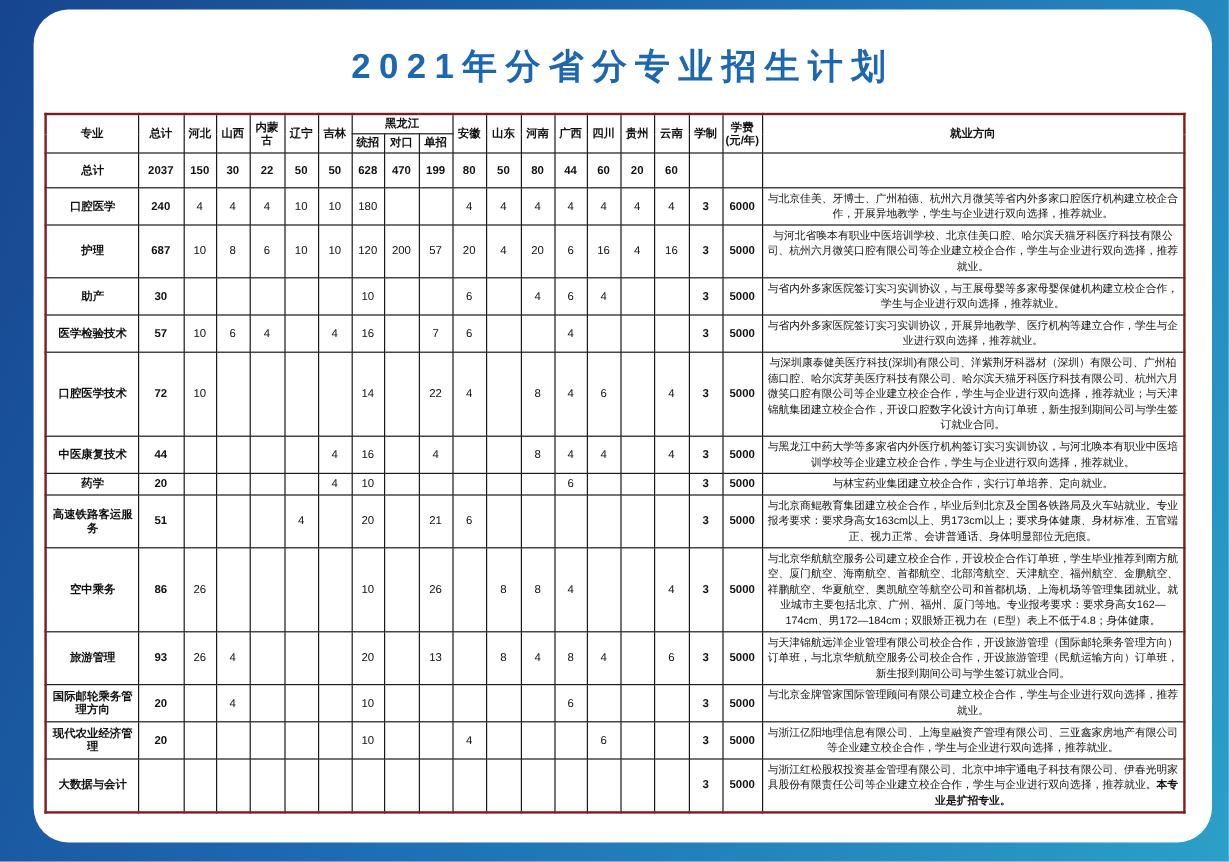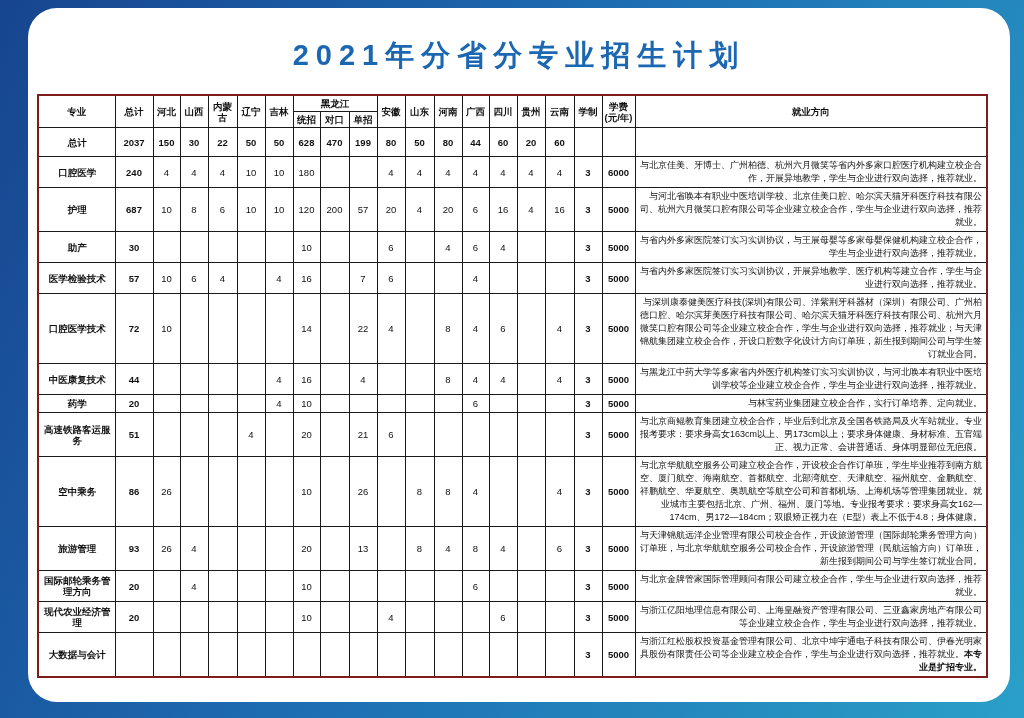--- a/index.html
+++ b/index.html
@@ -23,21 +23,21 @@
   .tbl th,.tbl td{
     border:1px solid #1a1a1a;padding:1px 0;vertical-align:middle;
     color:#111;overflow:hidden;
   }
   .tbl thead th{font-size:9.5px;font-weight:bold;text-align:center;line-height:11px;padding:2px 0;}
   td.major{font-size:9.5px;font-weight:bold;text-align:center;padding:2px 2px 2px 3px;line-height:11px;}
   td.major.center{text-align:center;}
   td.val{font-size:9.5px;text-align:center;}
   td.bold{font-weight:bold;}
   tr.total-row td{font-weight:bold;height:24px;}
-  td.remark{font-size:9px;line-height:13px;text-align:right;padding:2px 4px;color:#111;}
+  td.remark{font-size:9px;line-height:13px;text-align:center;padding:2px 4px;color:#111;}
   td.remark b{font-weight:bold;}
   .fee-head div{line-height:11px;}
 </style>
 </head>
 <body>
 
 <div class="card">
   <div class="title">2021年分省分专业招生计划</div>
 </div>
 

